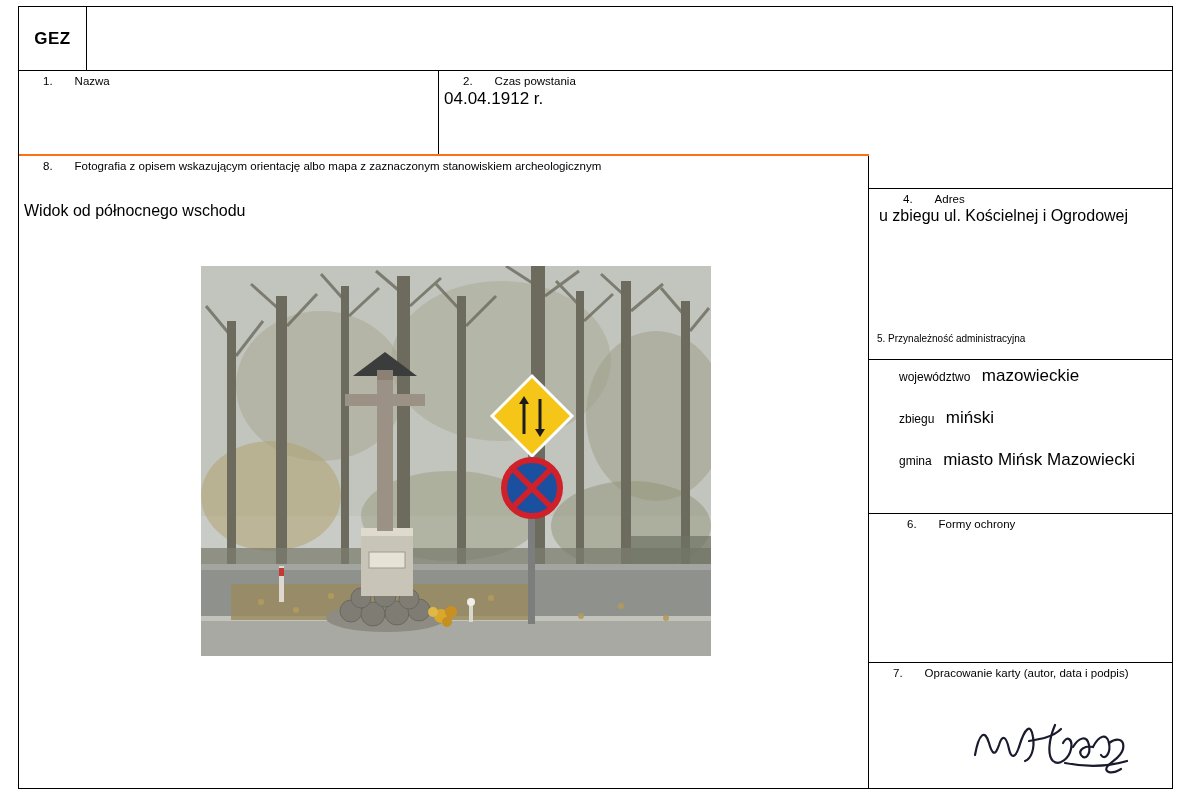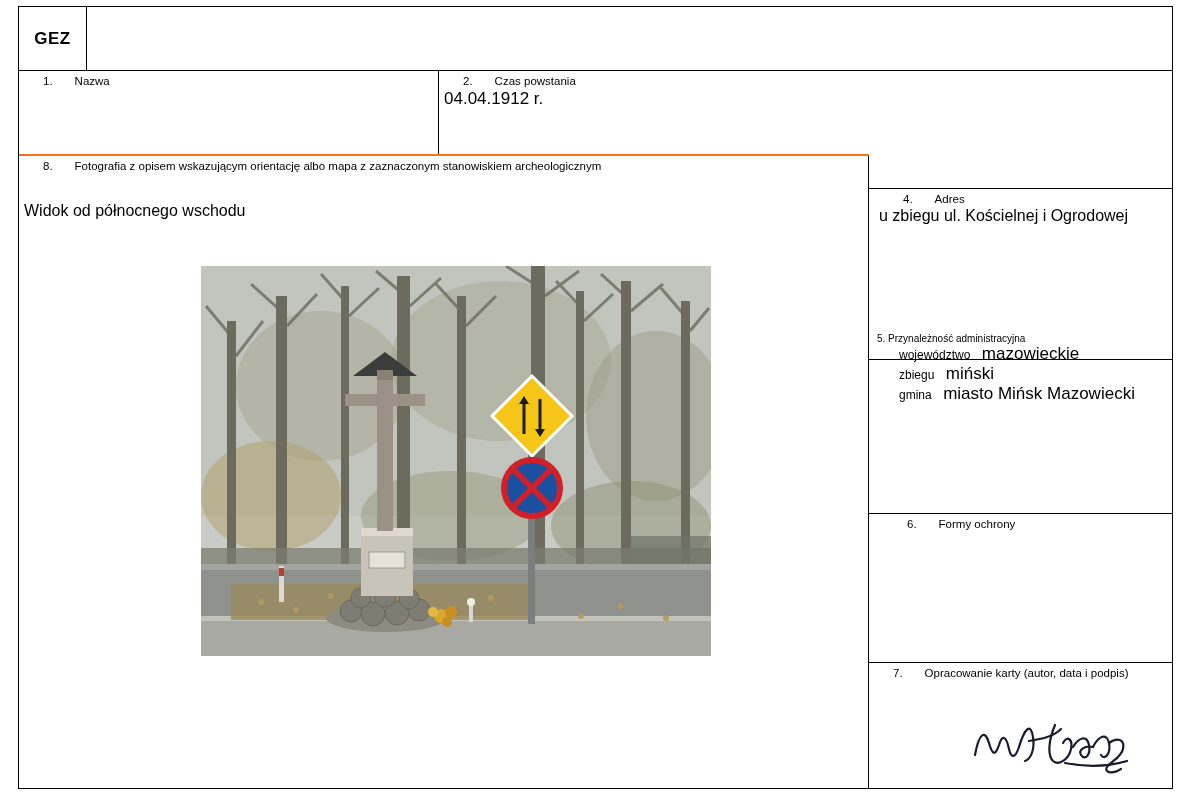--- a/index.html
+++ b/index.html
@@ -183,20 +183,21 @@
     width: 100%;
     height: 186px;
     box-sizing: border-box;
     border-bottom: 1px solid #000;
     padding: 5px 0 0 8px;
   }
   .cell-przynaleznosc .ph {
     font-size: 10px;
   }
   .adm-row {
+    margin-top: 22px;
     padding-left: 22px;
   }
   .adm-row .lbl {
     font-size: 12px;
   }
   .adm-row .val {
     font-size: 17px;
     margin-left: 7px;
   }
   .cell-formy {

